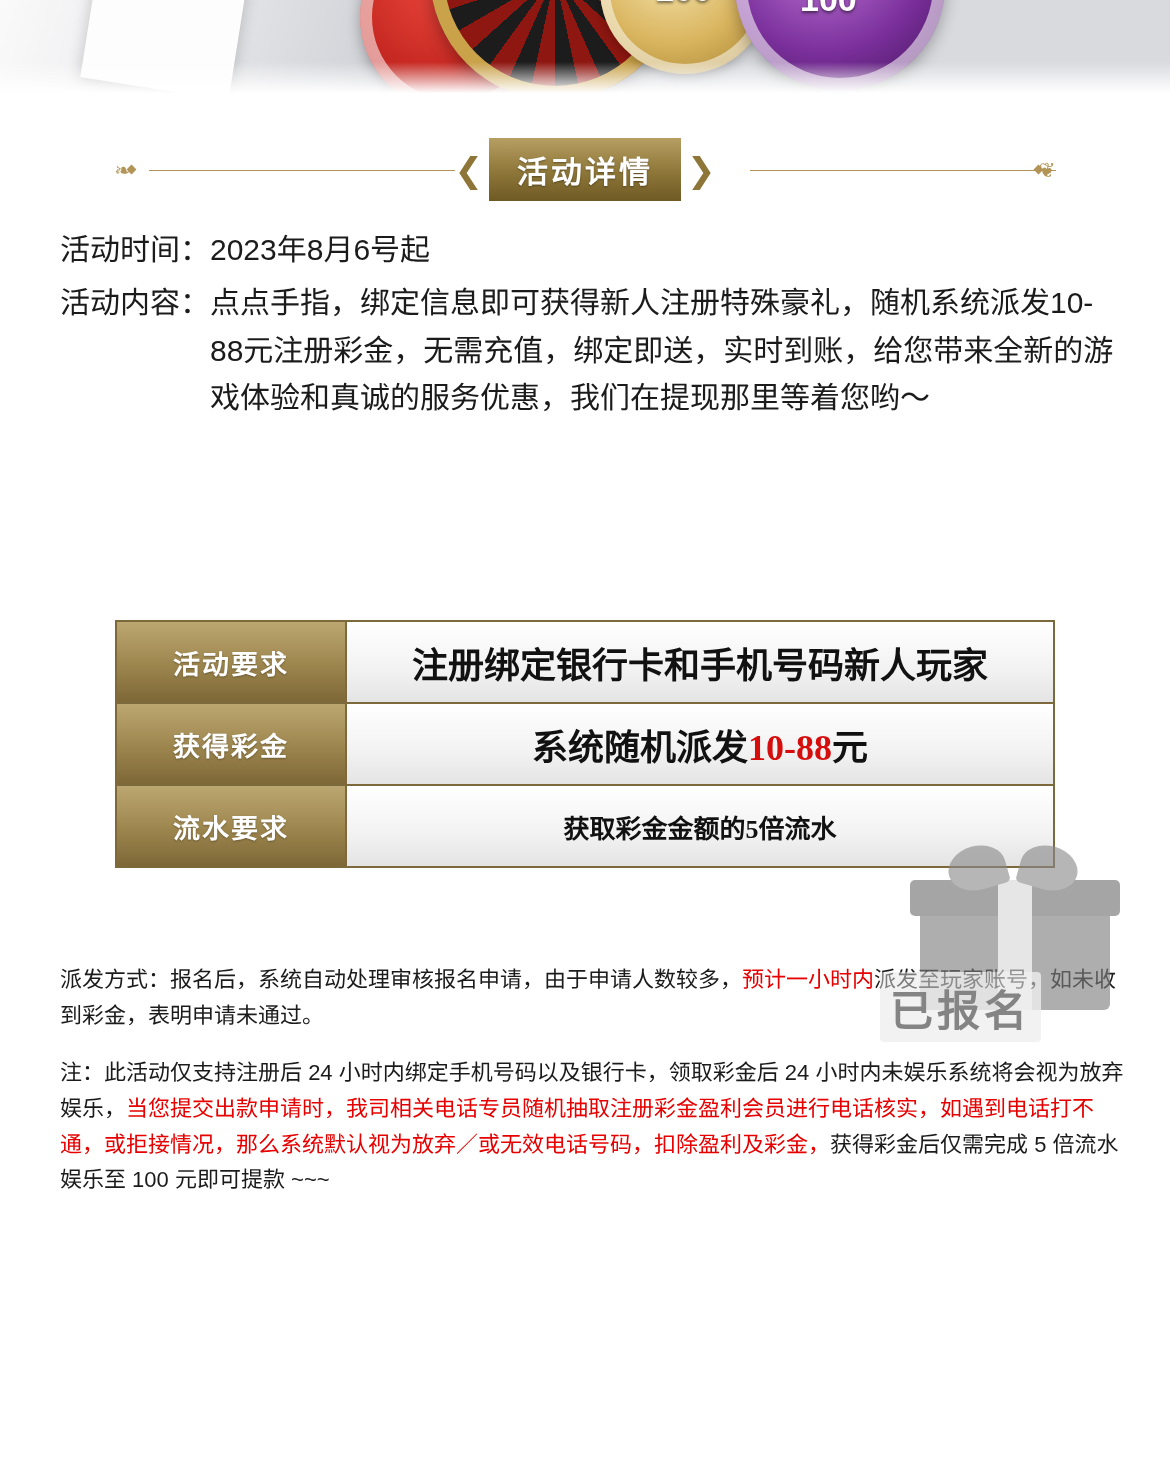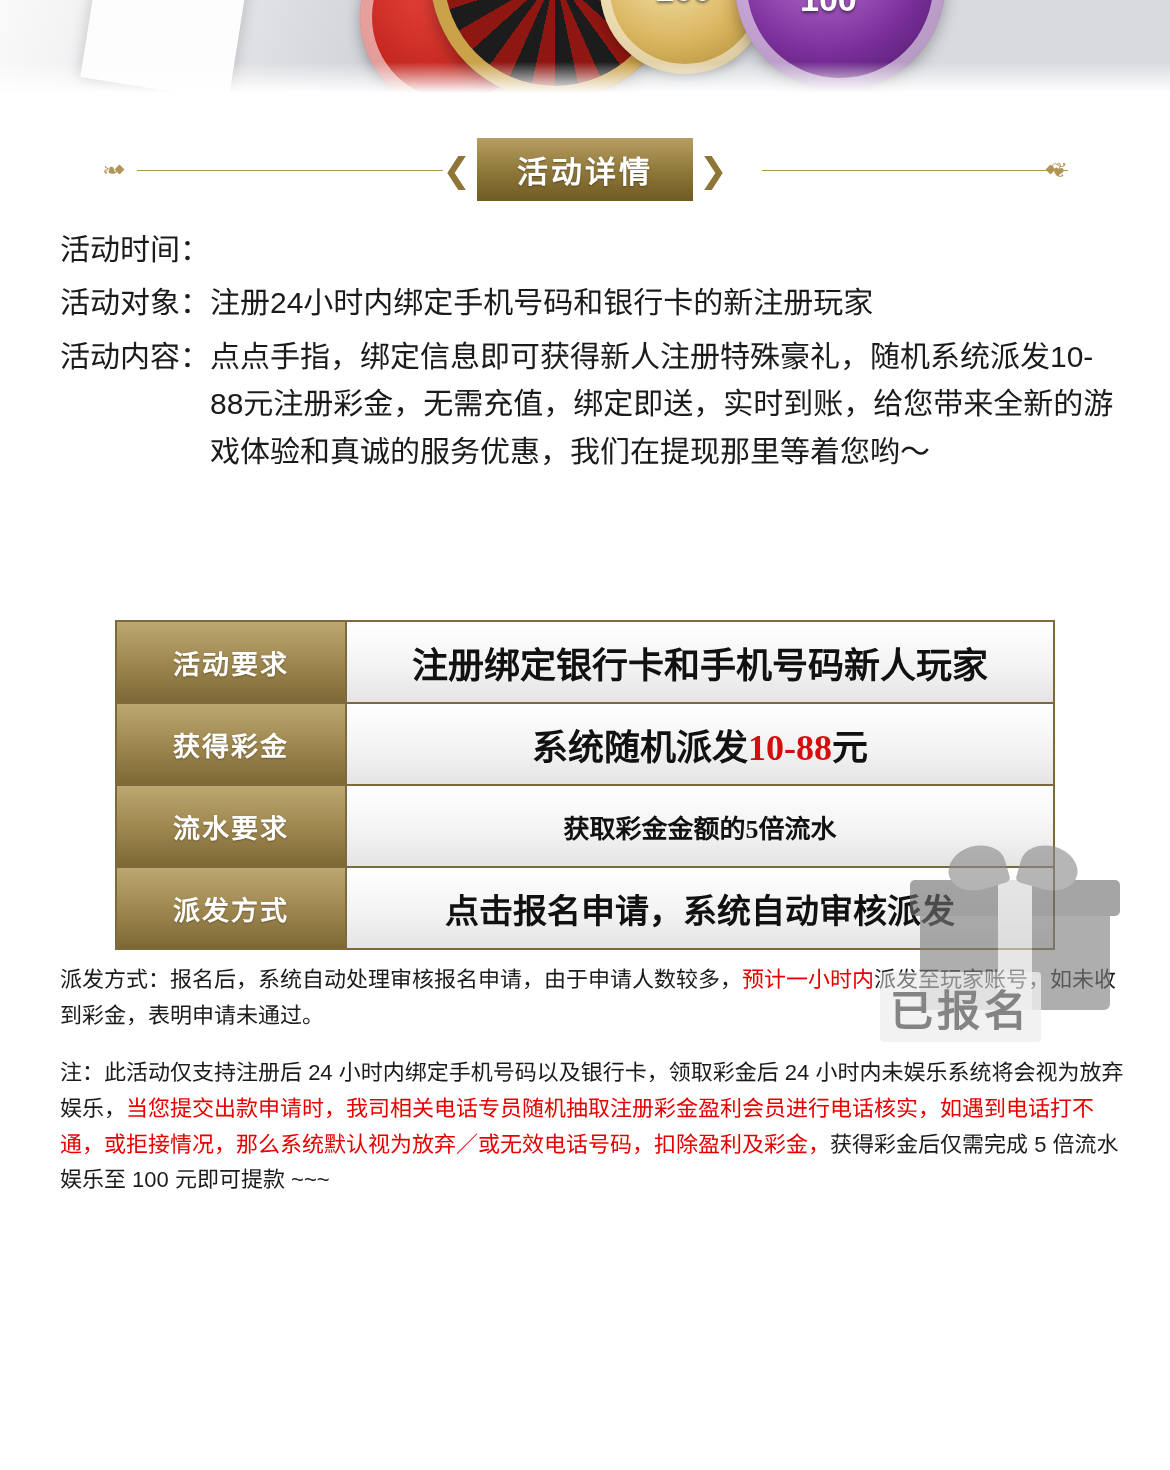--- a/index.html
+++ b/index.html
@@ -131,21 +131,21 @@
     font-size: 20px;
     line-height: 20px;
   }
   .orn-line.left .swirl { left: 0; }
   .orn-line.right .swirl { right: 0; }
 
   .title-plate {
     flex: 0 0 auto;
     position: relative;
     margin: 0 6px;
-    padding: 9px 40px;
+    padding: 9px 28px;
     background: linear-gradient(180deg, #b79e63 0%, #8d7638 55%, #6f5a25 100%);
     color: #ffffff;
     font-size: 31px;
     letter-spacing: 3px;
     font-weight: bold;
     text-shadow: 0 1px 2px rgba(0,0,0,0.35);
   }
   .chev {
     flex: 0 0 auto;
     color: #8d7638;
@@ -309,24 +309,21 @@
   <span class="chev">❯</span>
   <div class="orn-line right">
     <span class="swirl">❦</span>
     <span class="dot"></span>
   </div>
 </div>
 
 <div class="content">
   <div class="para">
     <span class="lbl">活动时间：</span>
-  </div>
-  <div class="para">
-    <span class="lbl">活动对象：</span>
-    <span class="val">注册24小时内绑定手机号码和银行卡的新注册玩家</span>
+    <span class="val">2023年8月6号起</span>
   </div>
   <div class="para">
     <span class="lbl">活动内容：</span>
     <span class="val">点点手指，绑定信息即可获得新人注册特殊豪礼，随机系统派发10-88元注册彩金，无需充值，绑定即送，实时到账，给您带来全新的游戏体验和真诚的服务优惠，我们在提现那里等着您哟～</span>
   </div>
 </div>
 
 <table class="tbl">
   <tbody>
       <tr>
@@ -334,24 +331,20 @@
     <td class="v big">注册绑定银行卡和手机号码新人玩家</td>
   </tr>
   <tr>
     <td class="k">获得彩金</td>
     <td class="v big"><span>系统随机派发</span><span class="red">10-88</span><span>元</span></td>
   </tr>
   <tr>
     <td class="k">流水要求</td>
     <td class="v small">获取彩金金额的5倍流水</td>
   </tr>
-  <tr>
-    <td class="k">派发方式</td>
-    <td class="v mid">点击报名申请，系统自动审核派发</td>
-  </tr>
 </tbody>
   </table>
 
 <div class="lower">
   <p><span>派发方式：</span><span>报名后，系统自动处理审核报名申请，由于申请人数较多，</span><span class="red">预计一小时内</span><span>派发至玩家账号，如未收到彩金，表明申请未通过。</span></p>
 
   <p class="note"><span>注：</span><span>此活动仅支持注册后 24 小时内绑定手机号码以及银行卡，领取彩金后 24 小时内未娱乐系统将会视为放弃娱乐，</span><span class="red">当您提交出款申请时，我司相关电话专员随机抽取注册彩金盈利会员进行电话核实，如遇到电话打不通，或拒接情况，那么系统默认视为放弃／或无效电话号码，扣除盈利及彩金，</span><span>获得彩金后仅需完成 5 倍流水娱乐至 100 元即可提款 ~~~</span></p>
 </div>
 
 <div class="stamp-wrap">

